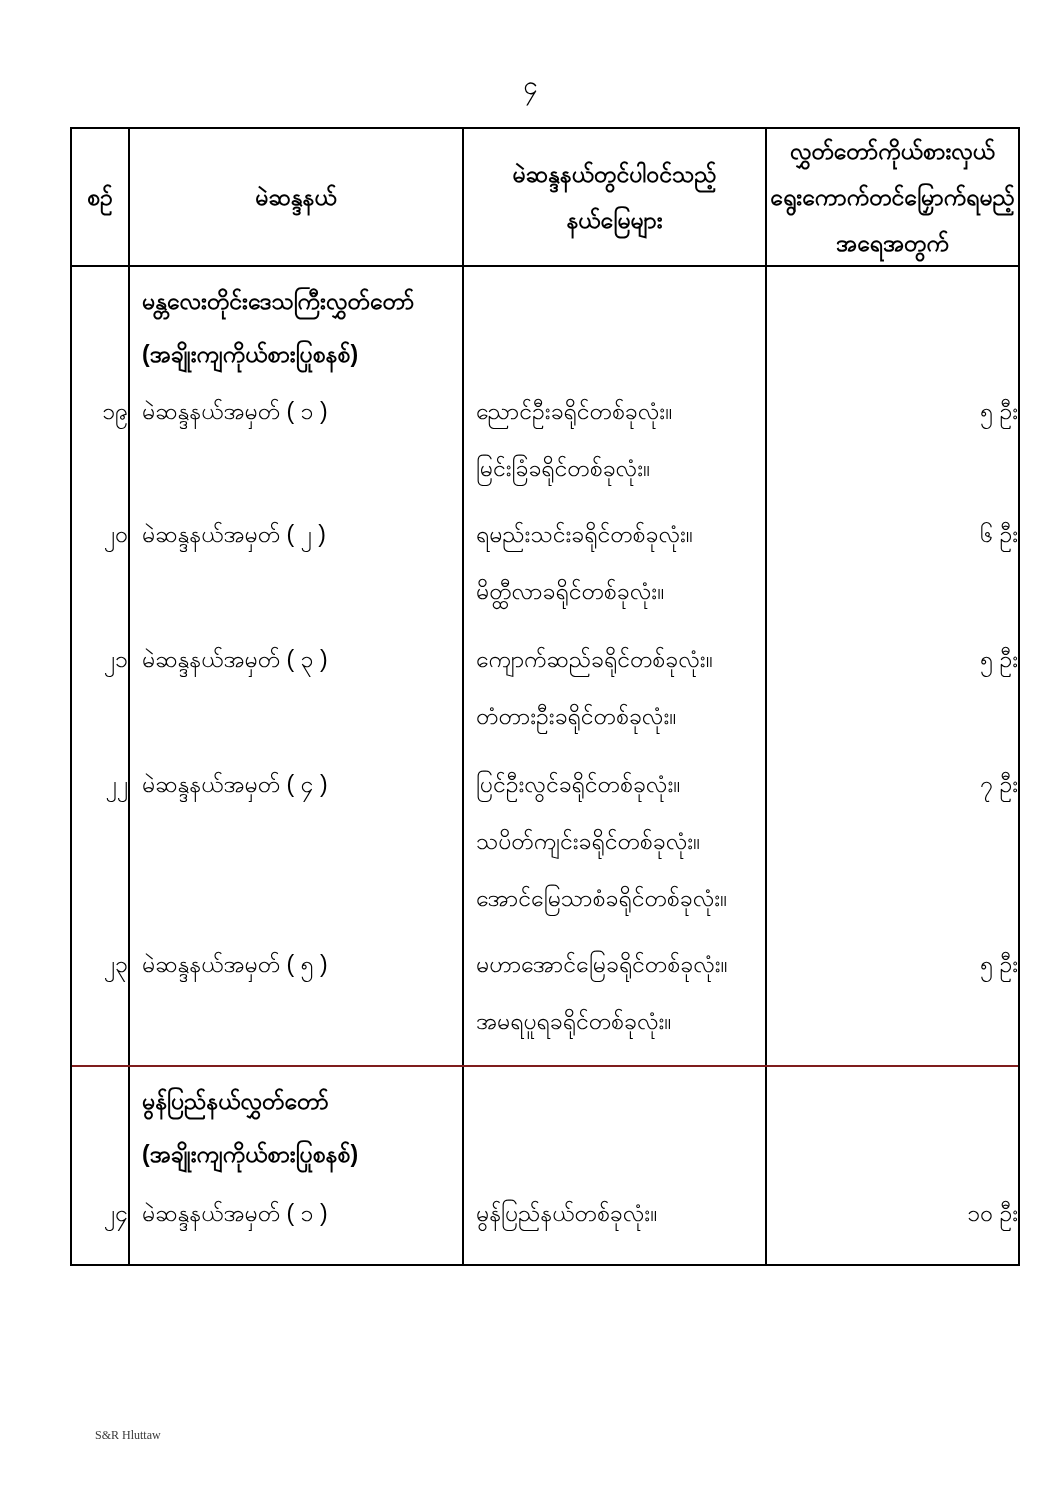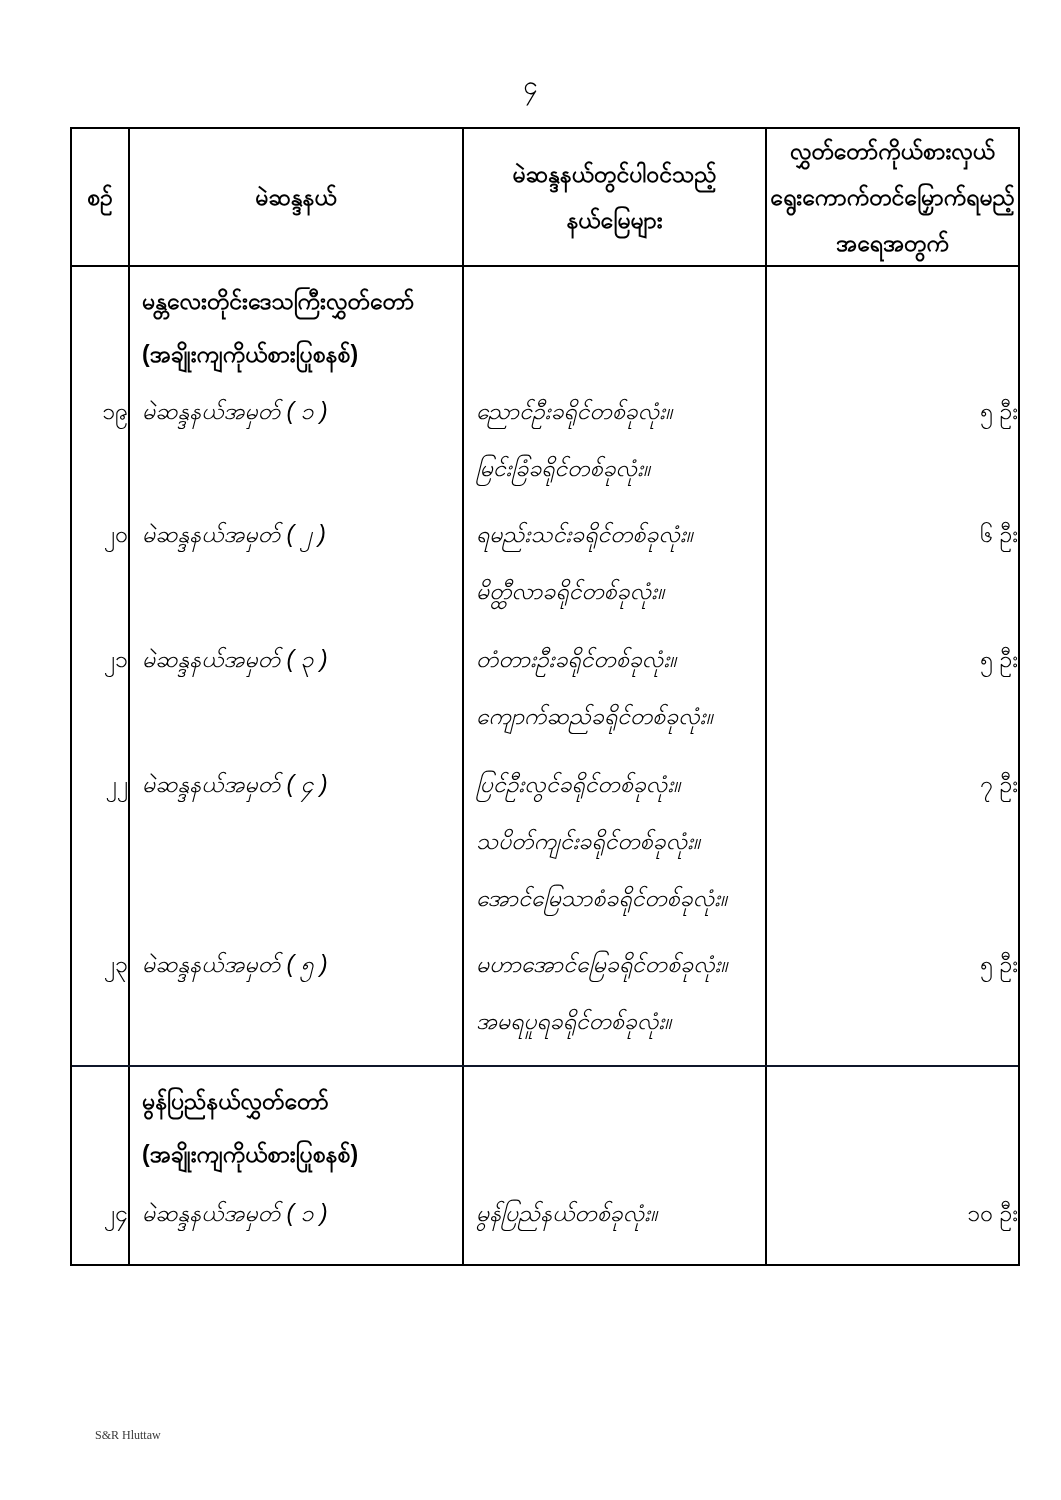--- a/index.html
+++ b/index.html
@@ -19,22 +19,22 @@
   .row{display:flex;box-sizing:border-box;}
   .c{border-right:2px solid #000;box-sizing:border-box;overflow:hidden;}
   .c:last-child{border-right:none;}
   .c1{width:58px;}
   .c2{width:334px;}
   .c3{width:303px;}
   .c4{flex:1;}
   .hdr{border-bottom:2px solid #000;font-weight:700;}
   .hdr .c{display:flex;flex-direction:column;justify-content:center;
           align-items:center;text-align:center;line-height:46px;}
-  .sec2{border-top:2px solid #0f172a;}
-  .pad{padding:6px 0 0 12px;line-height:57px;font-style:italic;}
+  .sec2{border-top:2px solid #7f1d1d;}
+  .pad{padding:6px 0 0 12px;line-height:57px;}
   .num{padding-top:6px;text-align:right;line-height:57px;}
   .cnt{padding-top:6px;text-align:right;line-height:57px;}
   .stitle{font-weight:700;line-height:53px;padding:8px 8px 0 12px;}
   .footer{
     position:absolute;left:95px;top:1428px;
     font-family:"Liberation Serif",serif;font-size:12px;color:#3a3a3a;
   }
 </style>
 </head>
 <body>
@@ -89,22 +89,22 @@
         <div>ရမည်းသင်းခရိုင်တစ်ခုလုံး။</div>
         <div>မိတ္ထီလာခရိုင်တစ်ခုလုံး။</div>
       </div>
       <div class="c c4 cnt">၆ ဦး</div>
     </div>
 
     <div class="row" style="height:125px">
       <div class="c c1 num">၂၁</div>
       <div class="c c2 pad">မဲဆန္ဒနယ်အမှတ် ( ၃ )</div>
       <div class="c c3 pad">
+        <div>ကျောက်ဆည်ခရိုင်တစ်ခုလုံး။</div>
         <div>တံတားဦးခရိုင်တစ်ခုလုံး။</div>
-        <div>ကျောက်ဆည်ခရိုင်တစ်ခုလုံး။</div>
       </div>
       <div class="c c4 cnt">၅ ဦး</div>
     </div>
 
     <div class="row" style="height:180px">
       <div class="c c1 num">၂၂</div>
       <div class="c c2 pad">မဲဆန္ဒနယ်အမှတ် ( ၄ )</div>
       <div class="c c3 pad">
         <div>ပြင်ဦးလွင်ခရိုင်တစ်ခုလုံး။</div>
         <div>သပိတ်ကျင်းခရိုင်တစ်ခုလုံး။</div>

